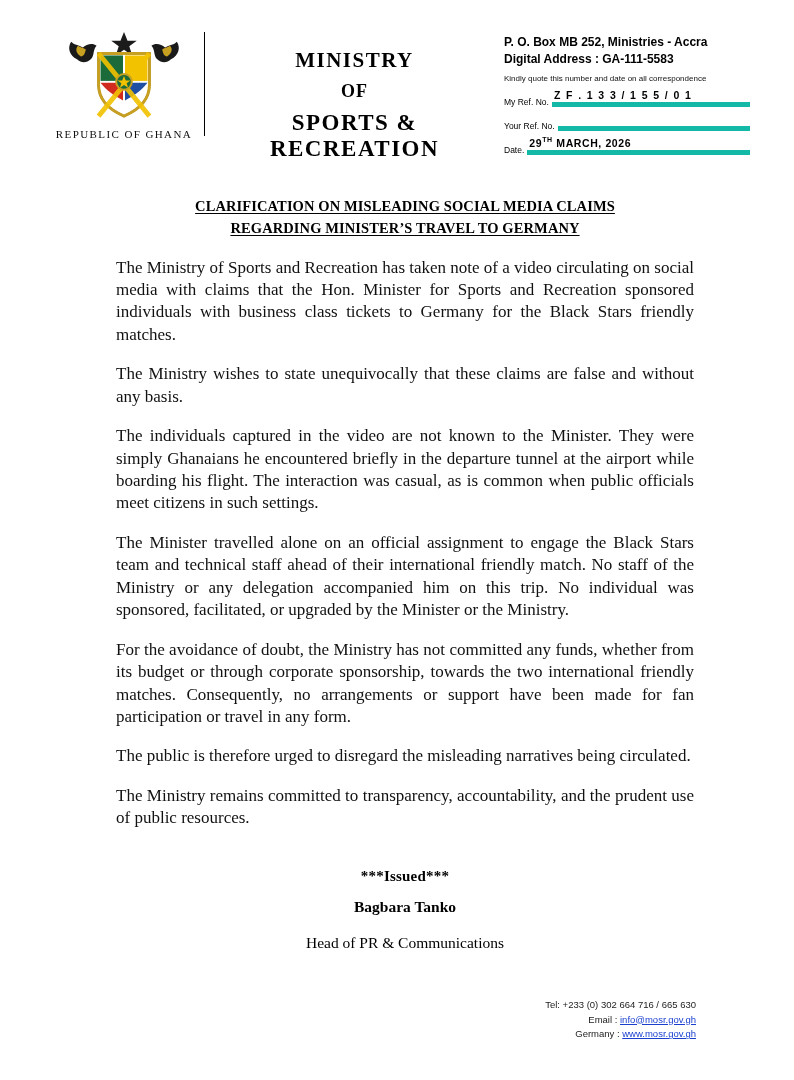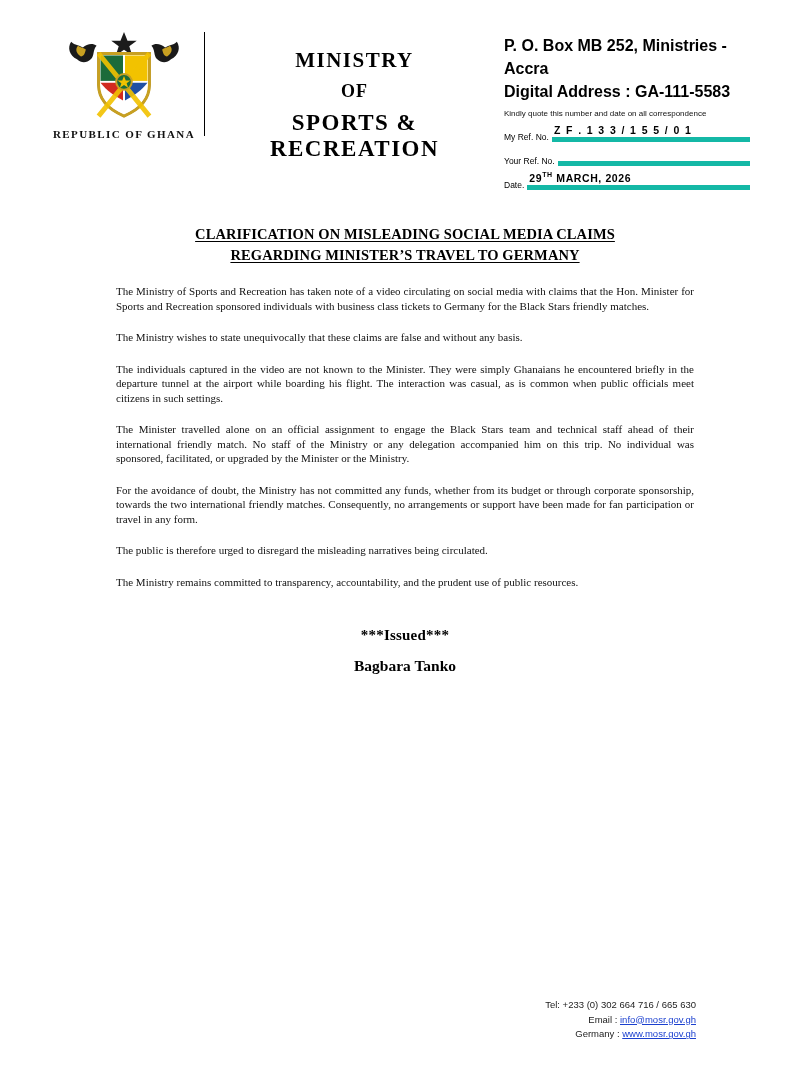--- a/index.html
+++ b/index.html
@@ -26,21 +26,20 @@
   .letterhead {
     display: flex;
     align-items: flex-start;
     padding: 26px 44px 0 44px;
   }
   .crest-block {
     width: 160px;
     flex: 0 0 160px;
     text-align: center;
     padding-top: 4px;
-    font-weight: bold;
   }
   .crest {
     width: 118px;
     height: 92px;
     margin: 0 auto;
     display: block;
   }
   .crest-caption {
     font-family: "Liberation Serif", serif;
     font-size: 11px;
@@ -81,21 +80,21 @@
   }
 
   .address-block {
     width: 246px;
     flex: 0 0 246px;
     padding-top: 8px;
     font-family: "Liberation Sans", sans-serif;
   }
   .address-block .addr1,
   .address-block .addr2 {
-    font-size: 16px;
+    font-size: 12px;
     font-weight: bold;
     line-height: 1.45;
     color: #000;
   }
   .address-block .note {
     font-size: 8px;
     margin-top: 5px;
     color: #111;
   }
   .ref-row {
@@ -134,21 +133,21 @@
     font-size: 14.5px;
     line-height: 1.5;
     letter-spacing: .1px;
   }
   .title span {
     text-decoration: underline;
     text-underline-offset: 2px;
   }
   .para {
     text-align: justify;
-    font-size: 11px;
+    font-size: 17px;
     line-height: 1.32;
     margin-top: 17px;
     color: #111;
   }
   .closing {
     margin-top: 38px;
     text-align: center;
   }
   .issued {
     font-weight: bold;
@@ -263,20 +262,21 @@
     <p class="para">The Ministry wishes to state unequivocally that these claims are false and without any basis.</p>
     <p class="para">The individuals captured in the video are not known to the Minister. They were simply Ghanaians he encountered briefly in the departure tunnel at the airport while boarding his flight. The interaction was casual, as is common when public officials meet citizens in such settings.</p>
     <p class="para">The Minister travelled alone on an official assignment to engage the Black Stars team and technical staff ahead of their international friendly match. No staff of the Ministry or any delegation accompanied him on this trip. No individual was sponsored, facilitated, or upgraded by the Minister or the Ministry.</p>
     <p class="para">For the avoidance of doubt, the Ministry has not committed any funds, whether from its budget or through corporate sponsorship, towards the two international friendly matches. Consequently, no arrangements or support have been made for fan participation or travel in any form.</p>
     <p class="para">The public is therefore urged to disregard the misleading narratives being circulated.</p>
     <p class="para">The Ministry remains committed to transparency, accountability, and the prudent use of public resources.</p>
 
     <div class="closing">
       <div class="issued">***Issued***</div>
       <div class="signer">Bagbara Tanko</div>
+      <div class="role">Head of PR &amp; Communications</div>
     </div>
   </div>
 
   <div class="footer">
     <div>Tel: +233 (0) 302 664 716 / 665 630</div>
     <div>
       <span>Email :</span>
       <span class="link">info@mosr.gov.gh</span>
     </div>
     <div>

